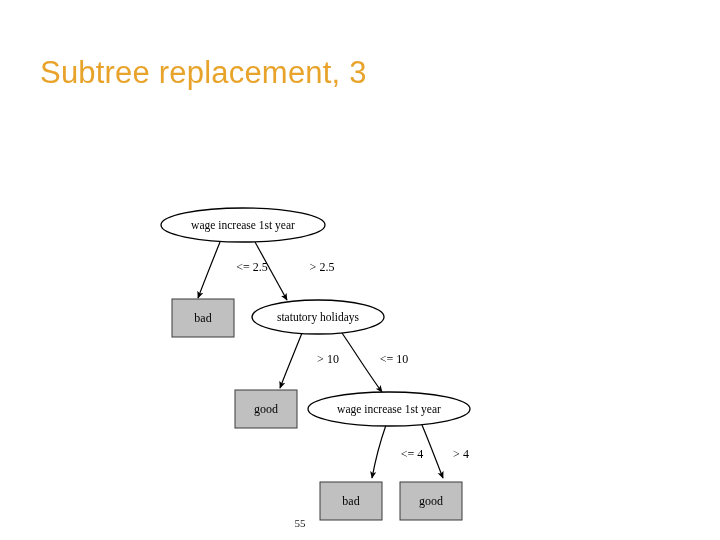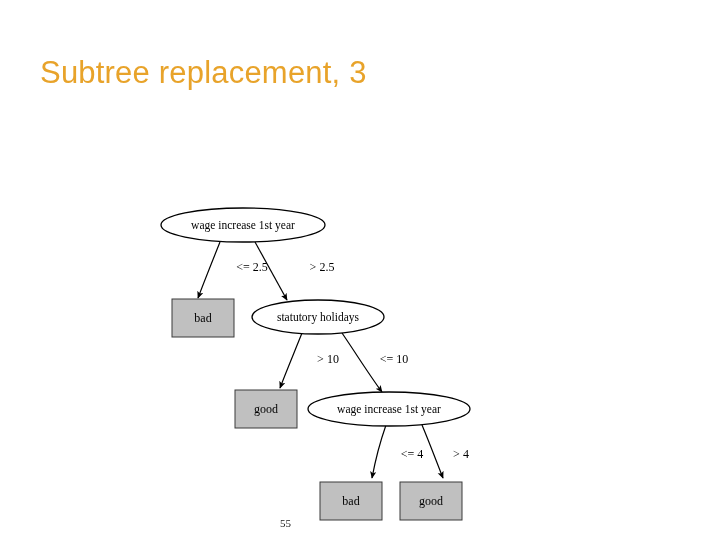--- a/index.html
+++ b/index.html
@@ -79,21 +79,21 @@
     font-size: 12px;
     fill: #000000;
     text-anchor: middle;
     dominant-baseline: middle;
   }
   #page-number {
     position: absolute;
     left: 280px;
     top: 517px;
     width: 40px;
-    text-align: left;
+    text-align: center;
     font-family: "Liberation Serif", serif;
     font-size: 11px;
     color: #1a1a1a;
   }
 </style>
 </head>
 <body>
 
 <div id="slide">
 

